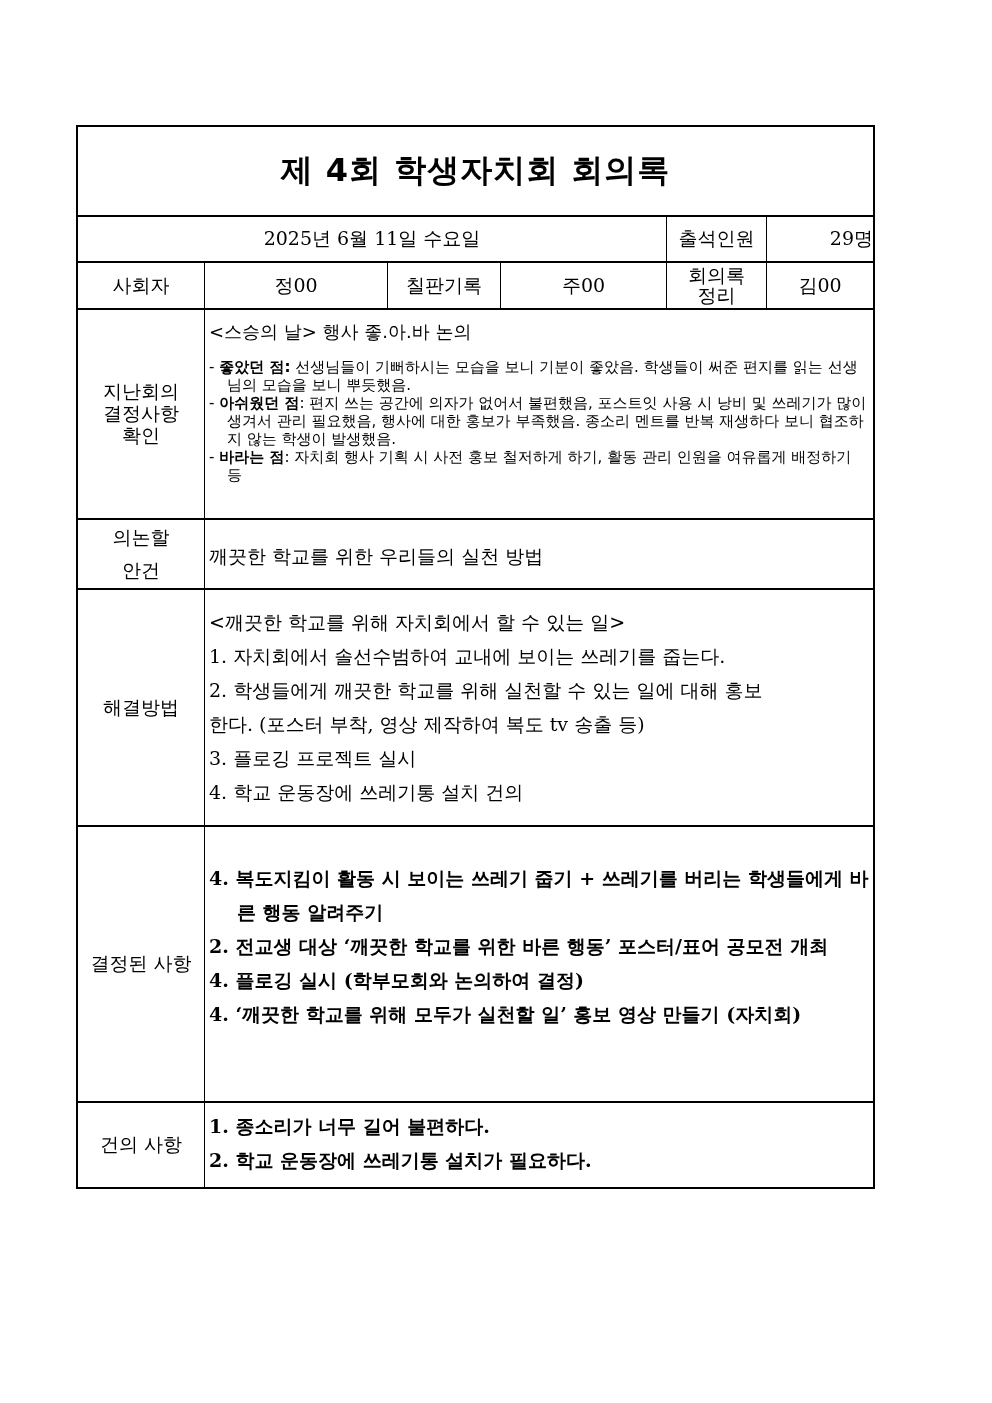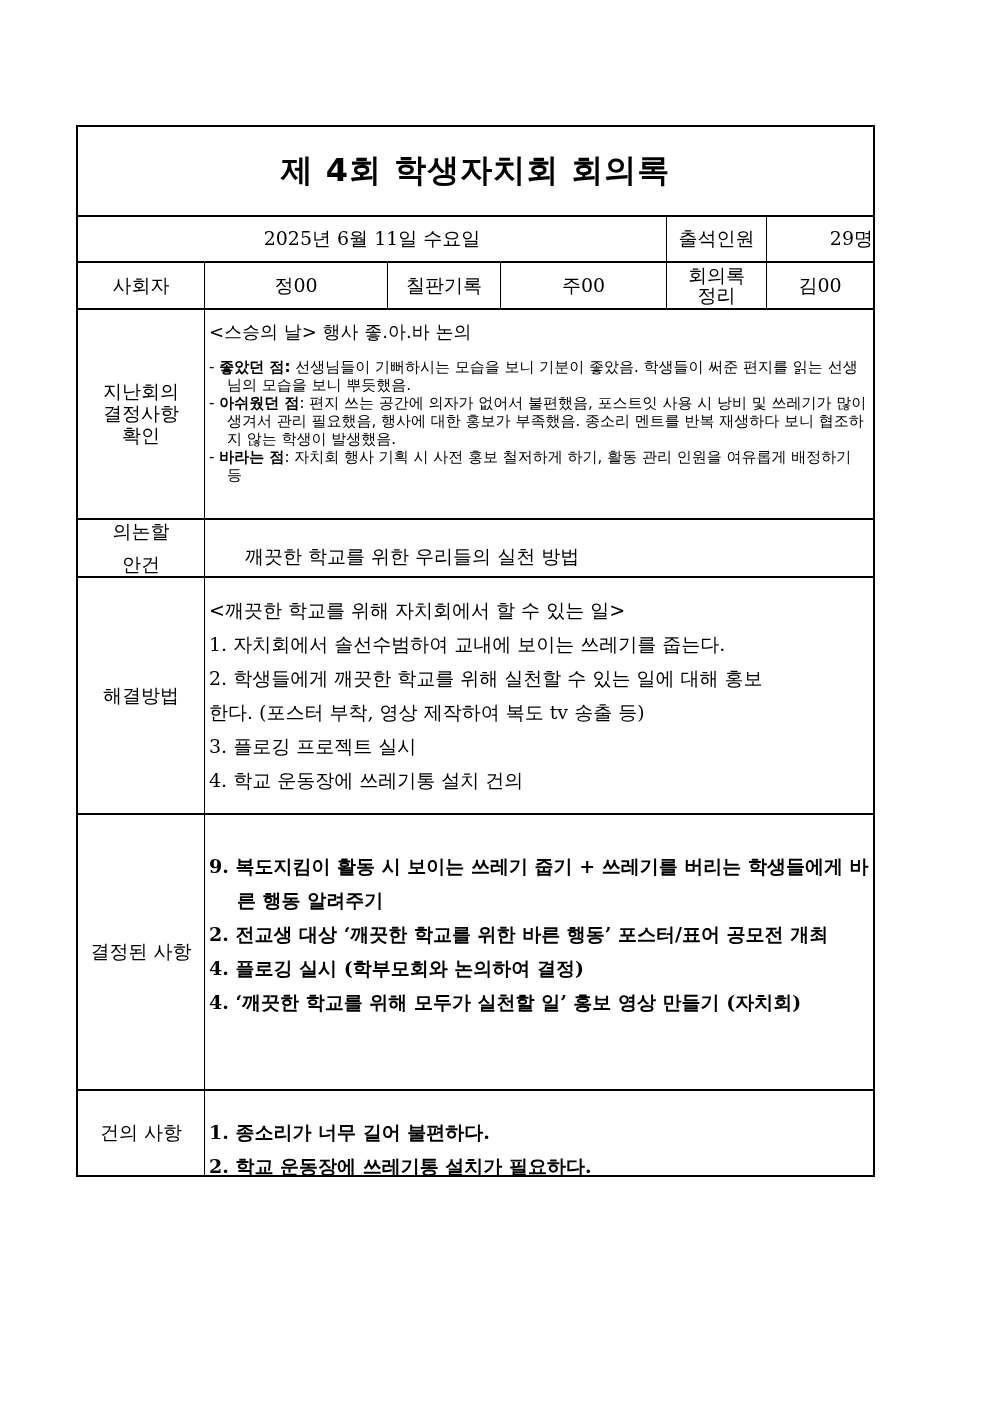--- a/index.html
+++ b/index.html
@@ -10,33 +10,33 @@
   .cell { box-sizing: border-box; border-right: 1px solid #000; display: flex; align-items: center; justify-content: center; text-align: right; font-size: 19px; }
   .cell:last-child { border-right: none; }
   .title-row { height: 90px; justify-content: center; align-items: center; }
   .title { font-size: 32px; font-weight: bold; letter-spacing: 1px; font-family: "DejaVu Sans", "Liberation Sans", sans-serif; }
   .info-row { height: 46px; }
   .role-row { height: 47px; }
   .label { width: 127px; flex: none; line-height: 1.15; }
   .label.spaced { line-height: 1.75; }
   .content { flex: 1; justify-content: flex-start; align-items: stretch; text-align: left; padding: 0 4px; flex-direction: column; }
   .prev-row { height: 210px; }
-  .agenda-row { height: 58px; gap: 36px; }
+  .agenda-row { height: 70px; }
   .solution-row { height: 237px; }
   .decided-row { height: 276px; }
   .suggest-row { height: 84px; }
   .prev-heading { font-family: "DejaVu Sans", "Liberation Sans", sans-serif; font-size: 18px; margin-top: 10px; margin-bottom: 14px; }
   .prev-item { font-family: "DejaVu Sans", "Liberation Sans", sans-serif; font-size: 15px; line-height: 18px; padding-left: 18px; text-indent: -18px; }
   .prev-item b { font-weight: bold; }
   .agenda-text { font-family: "DejaVu Sans", "Liberation Sans", sans-serif; font-size: 19px; margin-top: 24px; }
   .sol-heading { font-family: "DejaVu Sans", "Liberation Sans", sans-serif; font-size: 19px; margin-top: 15px; line-height: 34px; }
   .sol-line { font-size: 19px; line-height: 34px; white-space: nowrap; }
   .dec-list { margin-top: 34px; }
   .dec-item { font-size: 19px; line-height: 34px; font-weight: bold; padding-left: 28px; text-indent: -28px; }
-  .sug-list { margin-top: 24px; }
+  .sug-list { margin-top: 6px; }
   .sug-item { font-size: 19px; line-height: 34px; font-weight: bold; }
 </style>
 </head>
 <body>
 
 <div class="sheet">
 
   <div class="row title-row">
     <span class="title">제 4회 학생자치회 회의록</span>
   </div>
@@ -95,21 +95,21 @@
       <div class="sol-line">한다. (포스터 부착, 영상 제작하여 복도 tv 송출 등)</div>
       <div class="sol-line">3. 플로깅 프로젝트 실시</div>
       <div class="sol-line">4. 학교 운동장에 쓰레기통 설치 건의</div>
     </div>
   </div>
 
   <div class="row decided-row">
     <div class="cell label" style="font-family:'DejaVu Sans','Liberation Sans',sans-serif;">결정된 사항</div>
     <div class="cell content">
       <div class="dec-list">
-        <div class="dec-item">9. 복도지킴이 활동 시 보이는 쓰레기 줍기 + 쓰레기를 버리는 학생들에게 바른 행동 알려주기</div>
+        <div class="dec-item">4. 복도지킴이 활동 시 보이는 쓰레기 줍기 + 쓰레기를 버리는 학생들에게 바른 행동 알려주기</div>
         <div class="dec-item">2. 전교생 대상 ‘깨끗한 학교를 위한 바른 행동’ 포스터/표어 공모전 개최</div>
         <div class="dec-item">4. 플로깅 실시 (학부모회와 논의하여 결정)</div>
         <div class="dec-item">4. ‘깨끗한 학교를 위해 모두가 실천할 일’ 홍보 영상 만들기 (자치회)</div>
       </div>
     </div>
   </div>
 
   <div class="row suggest-row">
     <div class="cell label" style="font-family:'DejaVu Sans','Liberation Sans',sans-serif;">건의 사항</div>
     <div class="cell content">

